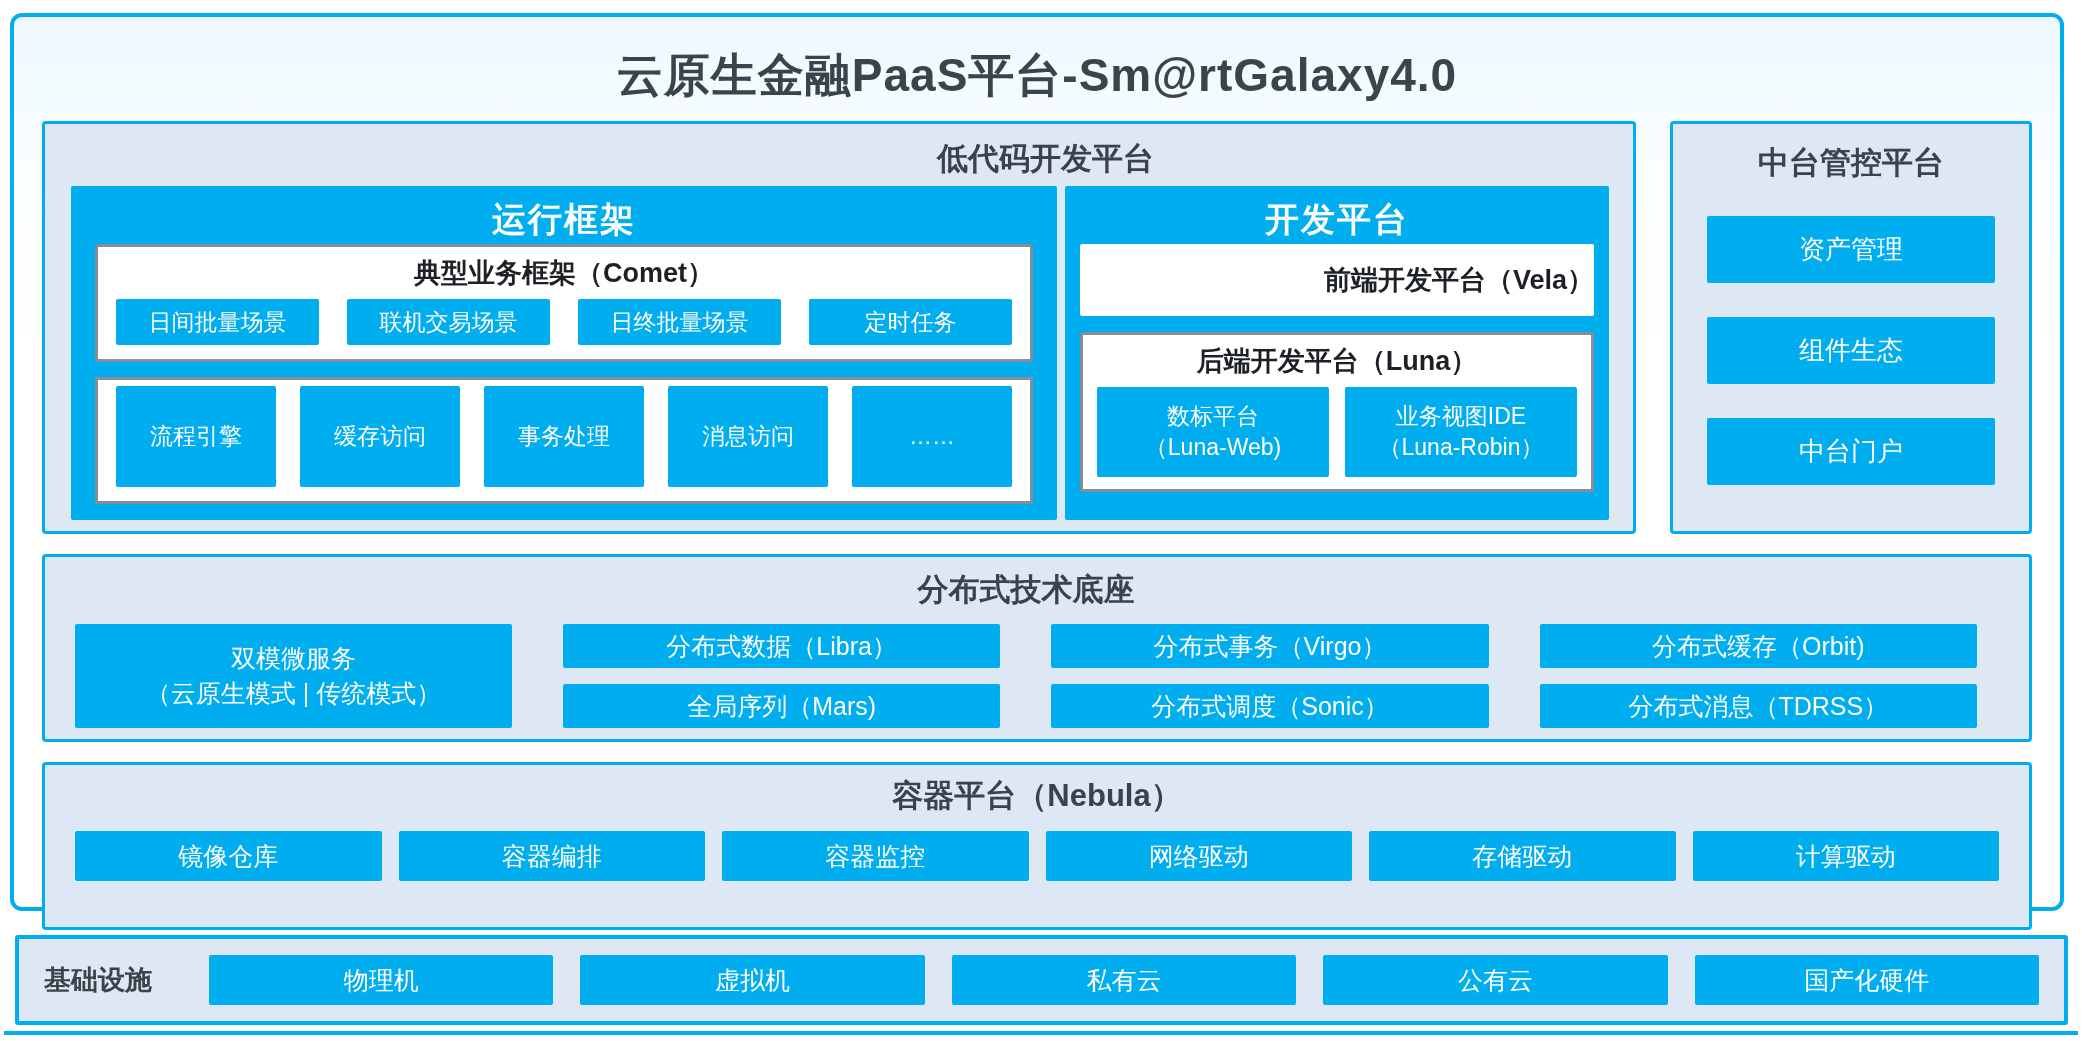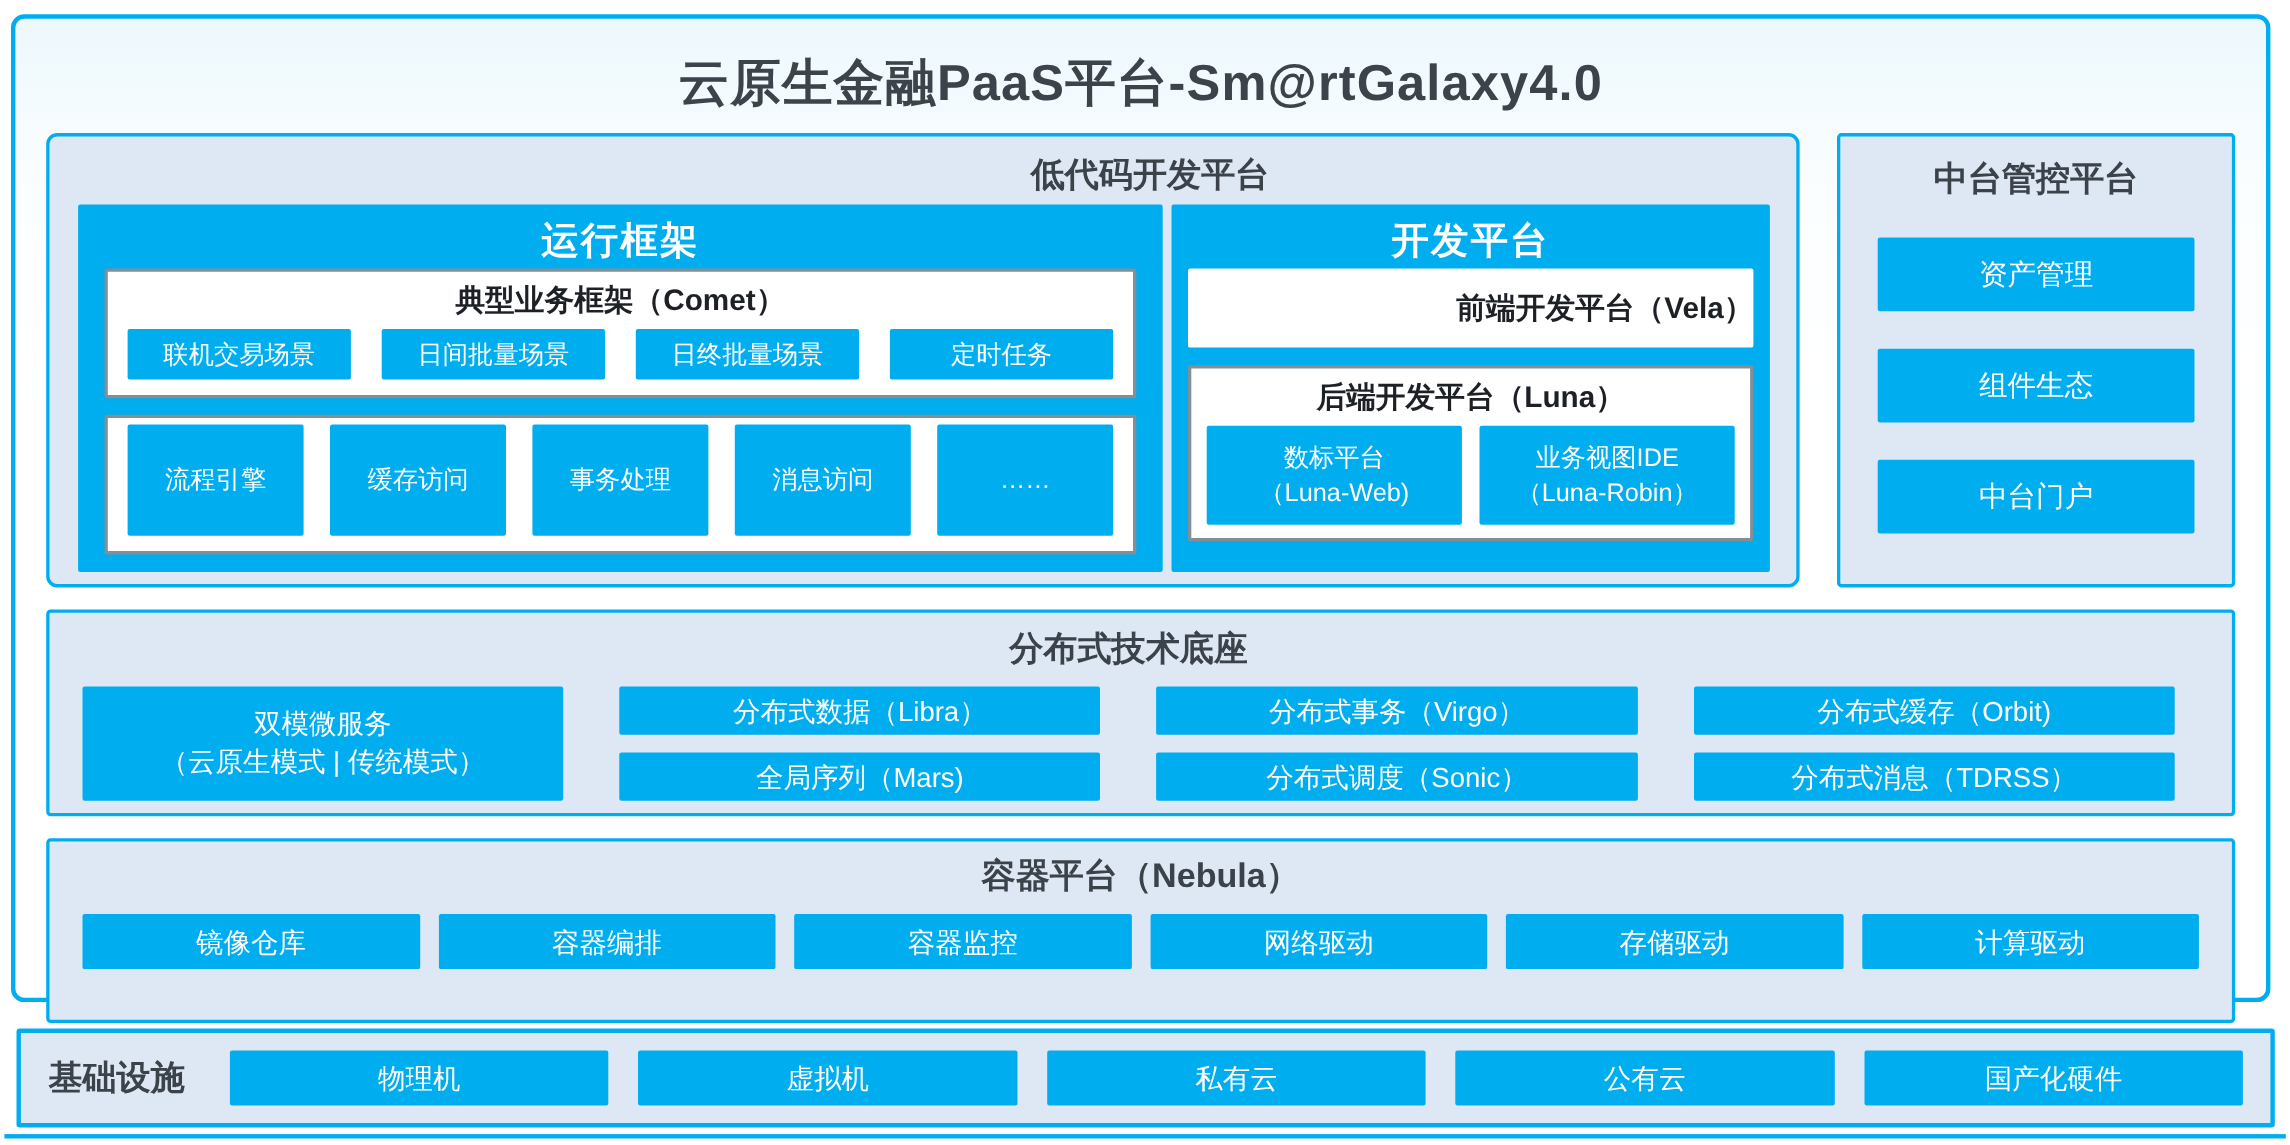--- a/index.html
+++ b/index.html
@@ -19,21 +19,21 @@
   .sections{padding:0 28px;box-sizing:border-box;}
   .panel{
     background:#dee8f4;border:3px solid #00ADEF;border-radius:4px;
     box-sizing:border-box;position:relative;
   }
   .panel-title{
     font-size:31px;font-weight:700;color:#3c424a;text-align:center;
   }
   
   .row1{display:flex;gap:34px;height:413px;margin-bottom:20px;}
-  .low-code{flex:1;border-radius:10px;}
+  .low-code{flex:1;}
   .low-code .panel-title{
     position:absolute;top:14px;left:63%;transform:translateX(-50%);white-space:nowrap;
   }
   .low-code-body{
     display:flex;gap:8px;padding:62px 24px 0 26px;box-sizing:border-box;
   }
   .cyan-box{
     background:#00ADEF;border-radius:2px;box-sizing:border-box;height:334px;
     padding:6px 24px 16px 24px;display:flex;flex-direction:column;
   }
@@ -87,21 +87,21 @@
   .container-platform{height:168px;padding:10px 30px 18px 30px;box-sizing:border-box;}
   .container-platform .panel-title{margin-bottom:14px;}
   .container-platform .btn-row{gap:17px;height:50px;flex:0 0 auto;}
   .container-platform .btn{font-size:25px;}
   
   .infra{
     position:absolute;left:15px;top:935px;width:2053px;height:90px;
     border:4px solid #00ADEF;border-radius:3px;background:#dee8f4;
     box-sizing:border-box;display:flex;align-items:center;padding:0 25px;
   }
-  .infra-label{font-size:31px;font-weight:700;color:#3c424a;width:165px;flex:0 0 auto;}
+  .infra-label{font-size:27px;font-weight:700;color:#3c424a;width:165px;flex:0 0 auto;}
   .infra-btns{display:flex;gap:27px;flex:1;}
   .infra .btn{flex:1;height:50px;font-size:25px;}
   
   .bottom-line{position:absolute;left:4px;right:4px;top:1031px;height:4px;background:#00ADEF;}
 </style>
 </head>
 <body>
 
 <div class="main-frame">
   <div class="page-title">云原生金融PaaS平台-Sm@rtGalaxy4.0</div>
@@ -112,22 +112,22 @@
 
       <div class="panel low-code">
         <div class="panel-title">低代码开发平台</div>
         <div class="low-code-body">
 
           <div class="cyan-box runtime">
             <div class="cyan-box-title">运行框架</div>
             <div class="white-box comet-box">
               <div class="white-box-title">典型业务框架（Comet）</div>
               <div class="btn-row">
+                <div class="btn">日间批量场景</div>
                 <div class="btn">联机交易场景</div>
-                <div class="btn">日间批量场景</div>
                 <div class="btn">日终批量场景</div>
                 <div class="btn">定时任务</div>
               </div>
             </div>
             <div class="white-box gravity-box">
               <div class="btn-row">
                 <div class="btn">流程引擎</div>
                 <div class="btn">缓存访问</div>
                 <div class="btn">事务处理</div>
                 <div class="btn">消息访问</div>

